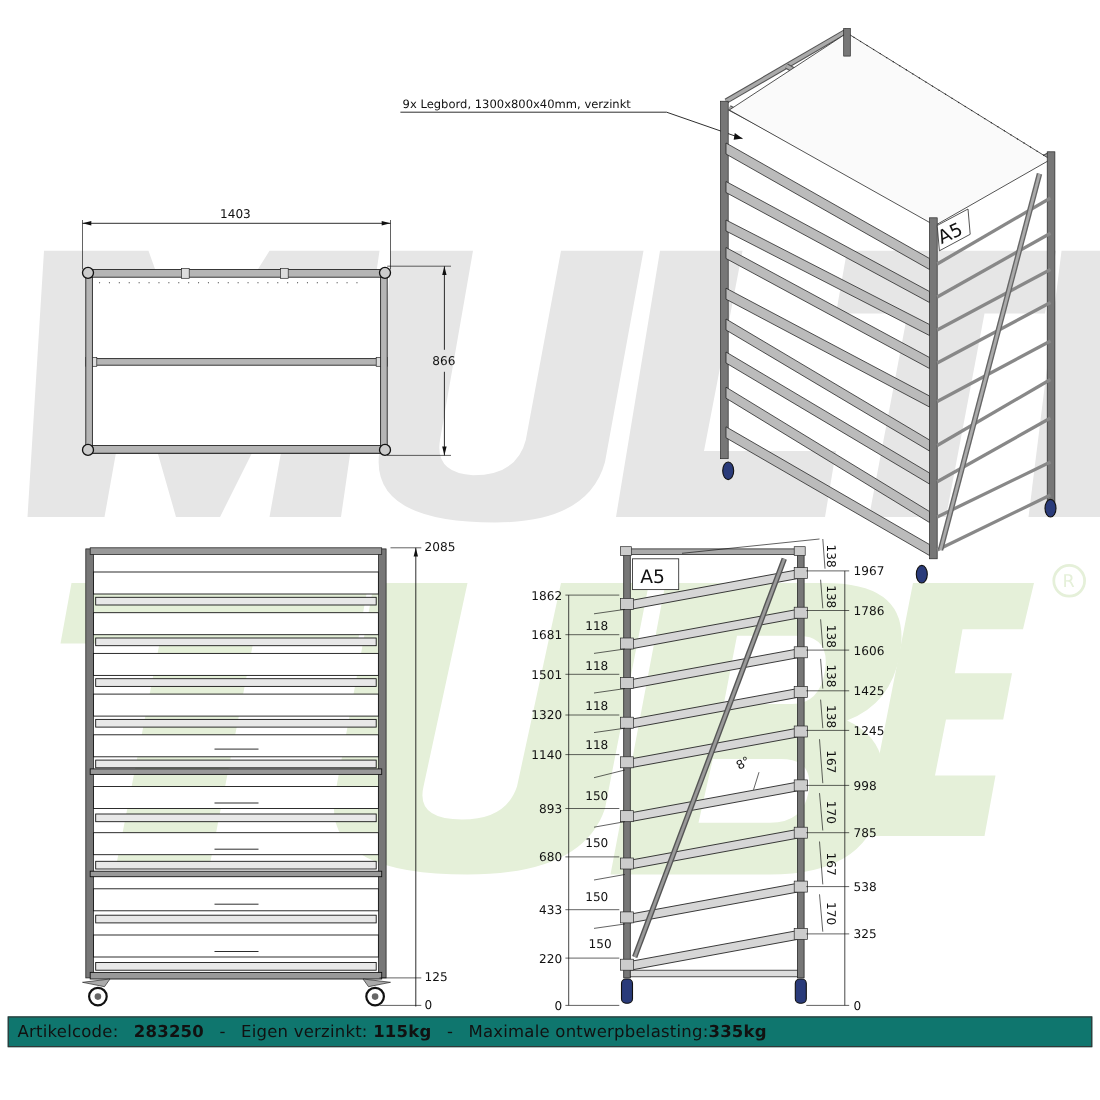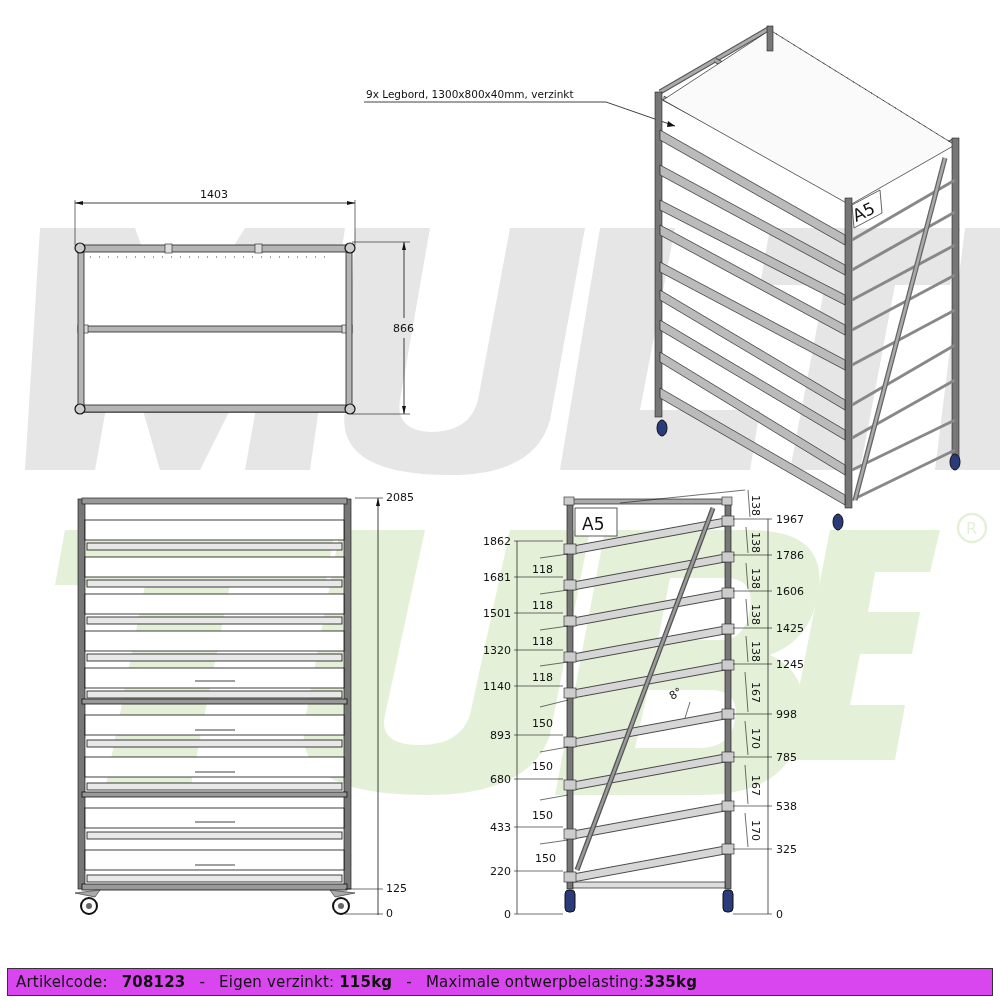--- a/index.html
+++ b/index.html
@@ -3,21 +3,21 @@
 <meta charset="utf-8">
 <style>
   html,body{margin:0;padding:0;background:#ffffff;}
   body{width:1000px;height:1000px;position:relative;overflow:hidden;font-family:"DejaVu Sans",sans-serif;color:#111;}
   #wm{position:absolute;left:0;top:0;width:1000px;height:1000px;z-index:0;}
   #drawing{position:absolute;left:0;top:0;width:1000px;height:1000px;z-index:1;}
   .dim{font-family:"DejaVu Sans",sans-serif;font-size:11px;fill:#111;}
   .dimv{font-family:"DejaVu Sans",sans-serif;font-size:11px;fill:#111;}
   .note{font-family:"DejaVu Sans",sans-serif;font-size:10.5px;fill:#111;}
   .label-a5{font-family:"DejaVu Sans",sans-serif;font-size:17px;fill:#111;}
-  #footer{position:absolute;left:7px;top:968px;width:984px;height:26px;border:1px solid #333;background:#d946ef;z-index:2;
+  #footer{position:absolute;left:7px;top:924px;width:984px;height:26px;border:1px solid #333;background:#0f766e;z-index:2;
     display:flex;align-items:center;font-size:15px;letter-spacing:0.2px;white-space:pre;}
   #footer .lbl{font-weight:normal;}
   #footer .val{font-weight:bold;}
   #footer .sep{padding:0 14px;}
 </style>
 </head>
 <body>
 
 <svg id="wm" viewBox="0 0 1000 1000" xmlns="http://www.w3.org/2000/svg">
   <g fill="#e6e6e6">
@@ -364,21 +364,21 @@
       <ellipse cx="838" cy="522" rx="5" ry="8" fill="#2a3b7a" stroke="#111"></ellipse>
       <ellipse cx="955" cy="462" rx="5" ry="8" fill="#2a3b7a" stroke="#111"></ellipse>
     </g>
   </g>
 </svg>
 
 <div id="footer">
   <span style="width:8px;display:inline-block"></span>
   <span class="lbl">Artikelcode:</span>
   <span style="width:14px;display:inline-block"></span>
-  <span class="val">708123</span>
+  <span class="val">283250</span>
   <span class="sep">-</span>
   <span class="lbl">Eigen verzinkt:</span>
   <span style="width:5px;display:inline-block"></span>
   <span class="val">115kg</span>
   <span class="sep">-</span>
   <span class="lbl">Maximale ontwerpbelasting:</span>
   <span class="val">335kg</span>
 </div>
 
 </body></html>

